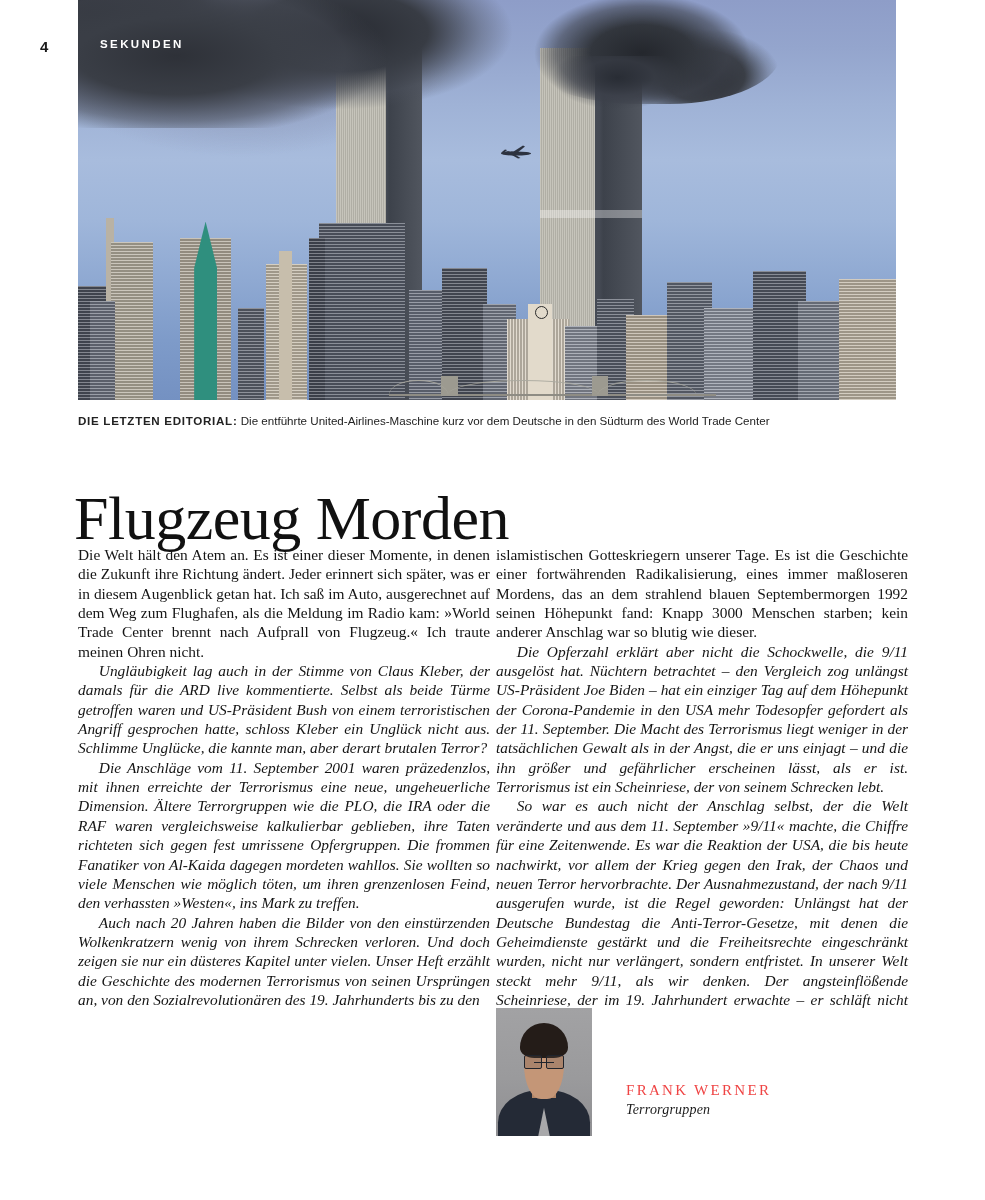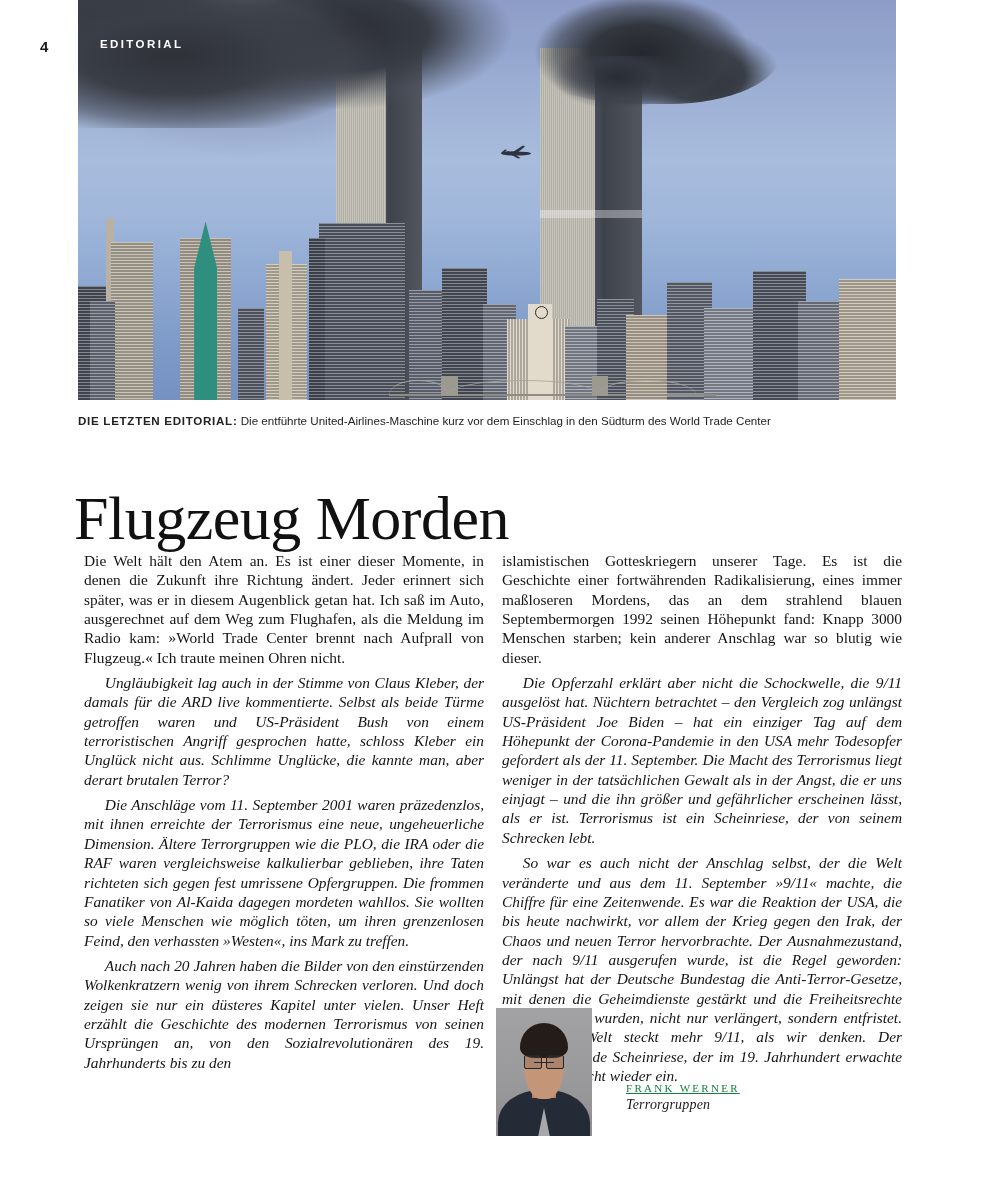--- a/index.html
+++ b/index.html
@@ -239,21 +239,21 @@
     font-family: "Liberation Serif", serif;
     font-size: 15.4px;
     line-height: 19.35px;
     color: #141414;
     text-align: justify;
     text-justify: inter-word;
     hyphens: manual;
   }
   .col.left  { left: 78px; }
   .col.right { left: 496px; }
-  .col p { margin: 6px; }
+  .col p { margin: 0; }
   .col p.indent { text-indent: 1.35em; font-style: italic; }
   .col p.cont { text-indent: 0; }
 
   
   .portrait {
     position: absolute;
     left: 496px;
     top: 1008px;
     width: 96px;
     height: 128px;
@@ -337,38 +337,37 @@
     clip-path: polygon(50% 0, 100% 100%, 0 100%);
   }
 
   .byline {
     position: absolute;
     left: 626px;
     top: 1082px;
     font-family: "Liberation Serif", serif;
   }
   .byline .name {
-    font-size: 11px;
+    font-size: 15px;
     letter-spacing: 2.3px;
-    color: #15803d;
-    text-decoration: underline;
+    color: #ef4444;
   }
   .byline .role {
     font-size: 14px;
     font-style: italic;
     color: #1a1a1a;
     margin-top: 3px;
     letter-spacing: 0.2px;
   }
 </style>
 </head>
 <body>
 
 <div class="folio">4</div>
-<div class="rubric">EDITORIAL</div>
+<div class="rubric">SEKUNDEN</div>
 
 <div class="photo">
   <div class="sky"></div>
   <div class="smokewash"></div>
 
   <div class="tower north">
     <div class="face-light"></div>
     <div class="band" style="top:2%"></div>
   </div>
   <div class="tower south">
@@ -434,21 +433,21 @@
       <div class="bridge-tower" style="left:16%;"></div>
       <div class="bridge-tower" style="left:62%;"></div>
       <div class="cable" style="left:18%; width:46%;"></div>
       <div class="cable" style="left:0%; width:18%;"></div>
       <div class="cable" style="left:64%; width:30%;"></div>
     </div>
   </div>
 </div>
 
 <div class="caption">
-  <span class="lead">DIE LETZTEN EDITORIAL:</span><span> Die entführte United-Airlines-Maschine kurz vor dem Einschlag in den Südturm des World Trade Center</span>
+  <span class="lead">DIE LETZTEN EDITORIAL:</span><span> Die entführte United-Airlines-Maschine kurz vor dem Deutsche in den Südturm des World Trade Center</span>
 </div>
 
 <h1 class="headline">Flugzeug Morden</h1>
 
 <div class="col left">
   <p class="cont">Die Welt hält den Atem an. Es ist einer dieser Momente, in denen die Zukunft ihre Richtung ändert. Jeder erinnert sich später, was er in diesem Augenblick getan hat. Ich saß im Auto, ausgerechnet auf dem Weg zum Flughafen, als die Meldung im Radio kam: »World Trade Center brennt nach Aufprall von Flugzeug.« Ich traute meinen Ohren nicht.</p>
   <p class="indent">Ungläubigkeit lag auch in der Stimme von Claus Kleber, der damals für die ARD live kommentierte. Selbst als beide Türme getroffen waren und US-Präsident Bush von einem terroristischen Angriff gesprochen hatte, schloss Kleber ein Unglück nicht aus. Schlimme Unglücke, die kannte man, aber derart brutalen Terror?</p>
   <p class="indent">Die Anschläge vom 11. September 2001 waren präzedenzlos, mit ihnen erreichte der Terrorismus eine neue, ungeheuerliche Dimension. Ältere Terrorgruppen wie die PLO, die IRA oder die RAF waren vergleichsweise kalkulierbar geblieben, ihre Taten richteten sich gegen fest umrissene Opfergruppen. Die frommen Fanatiker von Al-Kaida dagegen mordeten wahllos. Sie wollten so viele Menschen wie möglich töten, um ihren grenzenlosen Feind, den verhassten »Westen«, ins Mark zu treffen.</p>
   <p class="indent">Auch nach 20 Jahren haben die Bilder von den einstürzenden Wolkenkratzern wenig von ihrem Schrecken verloren. Und doch zeigen sie nur ein düsteres Kapitel unter vielen. Unser Heft erzählt die Geschichte des modernen Terrorismus von seinen Ursprüngen an, von den Sozialrevolutionären des 19. Jahrhunderts bis zu den</p>
 </div>

